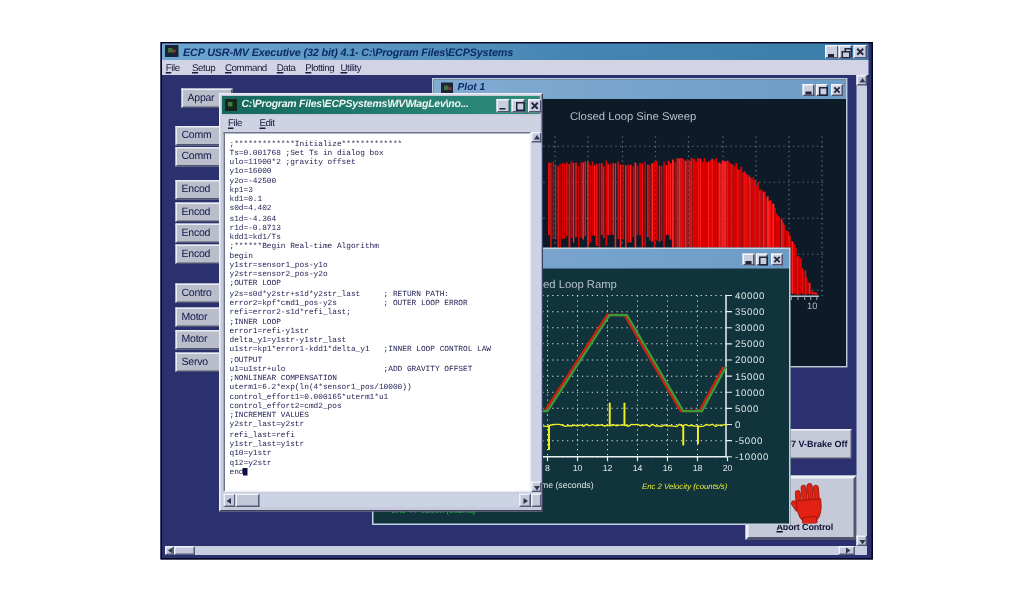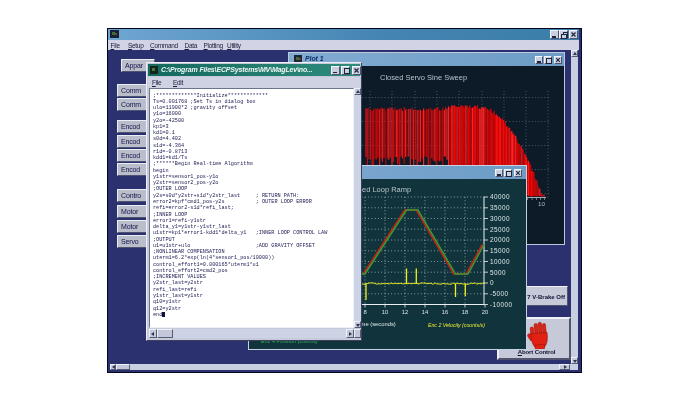--- a/index.html
+++ b/index.html
@@ -15,20 +15,21 @@
 .mtxt{font-size:6.5px;letter-spacing:-0.3px}
 </style></head>
 <body>
 <div class="abs" style="left:107px;top:28px;width:473px;height:343px;background:#2b306f;border:1px solid #05051e;box-sizing:content-box">
 
   <div class="abs" style="left:0;top:0;width:471px;height:11px;background:linear-gradient(90deg,#6fa6d2,#4484b2 60%,#3b7ea9)">
     <div class="abs" style="left:2px;top:1px;width:9px;height:8px;background:#1a2238">
       <div class="abs" style="left:2px;top:2px;width:3px;height:3px;background:#3f6f3a"></div>
       <div class="abs" style="left:5px;top:3px;width:2px;height:2px;background:#7a4a30"></div>
     </div>
+    <div class="abs" style="left:14px;top:1px;font-size:7.2px;font-weight:bold;font-style:italic;color:#0b2b64;white-space:nowrap;letter-spacing:-0.1px">ECP USR-MV Executive (32 bit) 4.1- C:\Program Files\ECPSystems</div>
     <div class="tbtn" style="left:442px;top:1px">
         <div class="abs" style="left:1px;top:5px;width:4px;height:1.5px;background:#20243c"></div>
       </div>
     <div class="tbtn" style="left:451px;top:1px">
         <div class="abs" style="left:2.5px;top:1px;width:3.5px;height:3.5px;border:1px solid #20243c"></div>
         <div class="abs" style="left:1px;top:2.5px;width:3.5px;height:3.5px;border:1px solid #20243c;background:#c9cfdf"></div>
       </div>
     <div class="tbtn" style="left:461px;top:1px">
         <svg width="7" height="7" style="position:absolute;left:0px;top:0px">
           <path d="M1.5 1.5 L5.5 5.5 M5.5 1.5 L1.5 5.5" stroke="#20243c" stroke-width="1.2"></path>
@@ -103,21 +104,21 @@
           </div>
         <div class="tbtn" style="left:255px;top:2.5px;width:8px;height:8px">
             <div class="abs" style="left:1px;top:1px;width:4px;height:4px;border:1px solid #20243c"></div>
           </div>
         <div class="tbtn" style="left:265px;top:2.5px;width:8px;height:8px">
             <svg width="6" height="6" style="position:absolute;left:0px;top:0px">
               <path d="M1.2 1.2 L4.8 4.8 M4.8 1.2 L1.2 4.8" stroke="#20243c" stroke-width="1.1"></path>
             </svg>
           </div>
       </div>
-      <div class="abs" style="left:91px;top:19.5px;font-size:7.5px;color:#b7c1c9">Closed Servo Sine Sweep</div>
+      <div class="abs" style="left:91px;top:19.5px;font-size:7.5px;color:#b7c1c9">Closed Loop Sine Sweep</div>
       <svg class="abs" style="left:0;top:12px" width="275" height="179" viewBox="0 0 275 179">
         <path d="M81 26V133" class="gd"></path>
 <path d="M103 26V133" class="gd"></path>
 <path d="M126 26V133" class="gd"></path>
 <path d="M148 26V133" class="gd"></path>
 <path d="M170 26V133" class="gd"></path>
 <path d="M193 26V133" class="gd"></path>
 <path d="M215 26V133" class="gd"></path>
 <path d="M237 26V133" class="gd"></path>
 <path d="M259 26V133" class="gd"></path>

